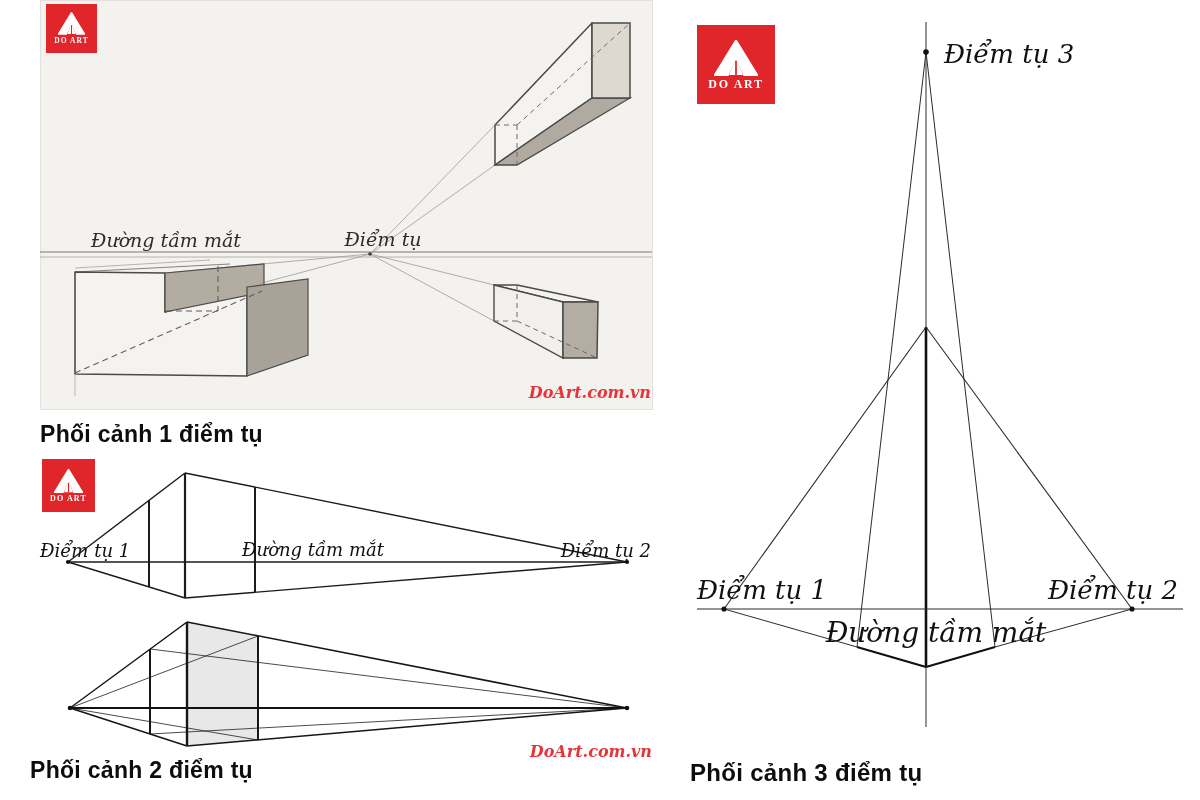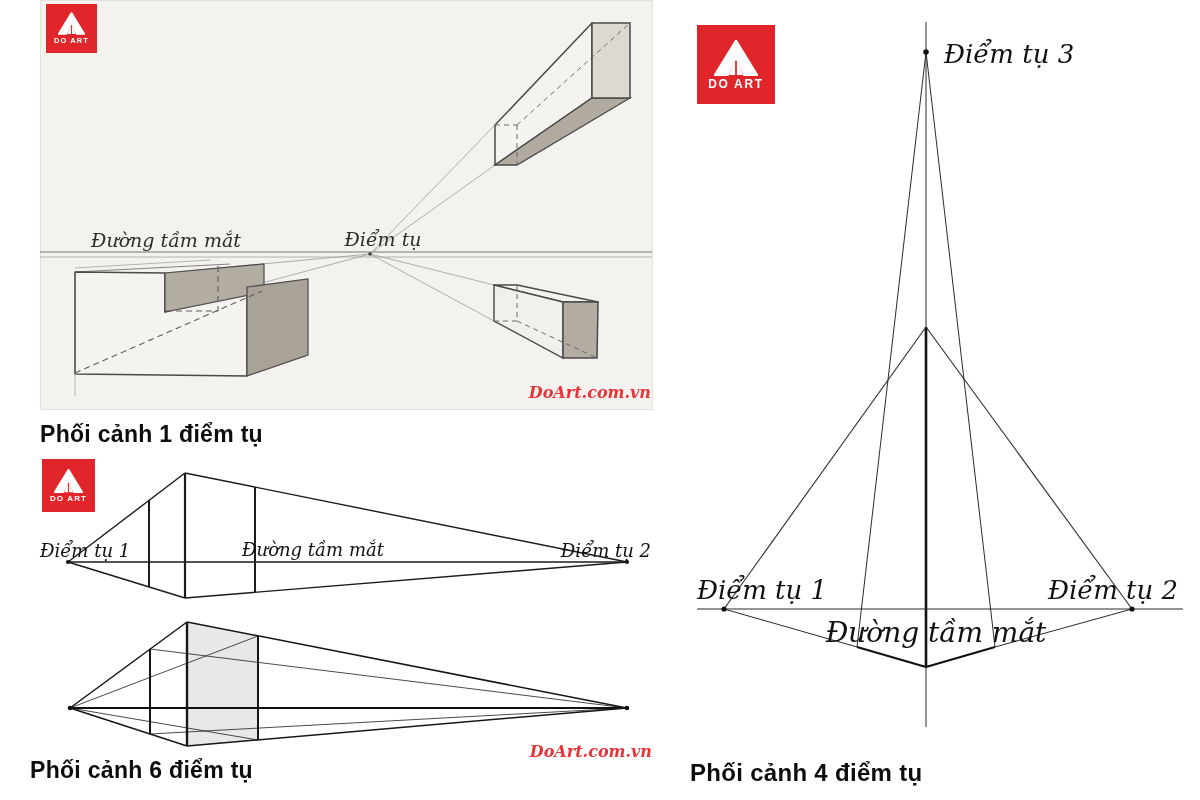--- a/index.html
+++ b/index.html
@@ -12,21 +12,21 @@
          box-shadow:inset 0 0 0 1px #e3e1dc;}
 
   
   .caption{position:absolute;font-weight:bold;color:#0d0d0d;
            font-size:23px;letter-spacing:.3px;font-family:"Liberation Sans",sans-serif;}
 
   
   .logo{position:absolute;background:#e1262b;display:flex;flex-direction:column;
         align-items:center;justify-content:center;gap:2px;}
   .logo .lg-text{color:#fff;font-weight:bold;letter-spacing:.14em;white-space:nowrap;
-                 font-family:Liberation Sans, sans-serif;line-height:1;}
+                 font-family:Liberation Serif, serif;line-height:1;}
 
   
   text.lab1{font:italic 19px "DejaVu Serif",serif;fill:#2e2c2a;}
   text.lab2{font:italic 18px "DejaVu Serif",serif;fill:#111;}
   text.lab3{font:italic 26px "DejaVu Serif",serif;fill:#111;}
   text.lab3b{font:italic 28px "DejaVu Serif",serif;fill:#111;}
   text.wm{font:italic bold 16px "DejaVu Serif",serif;fill:#e5353b;}
 </style>
 </head>
 <body>
@@ -192,14 +192,14 @@
 <div class="logo" style="left:697px;top:25px;width:78px;height:79px;">
   <svg width="44" height="36" viewBox="0 0 40 33">
     <path d="M20 1 L39 32 L27.8 32 L20 13.5 L12.2 32 L1 32 Z" fill="#fff" stroke="#fff" stroke-width="2.5" stroke-linejoin="round"></path>
     <path d="M20 15.5 L26.2 32 L13.8 32 Z" fill="#fff"></path>
     <path d="M20 19 L20 32" stroke="#e1262b" stroke-width="1.6"></path>
   </svg>
   <span class="lg-text" style="font-size:12px;">DO ART</span>
 </div>
 
 <div class="caption" style="left:40px;top:421px;width:613px;">Phối cảnh 1 điểm tụ</div>
-<div class="caption" style="left:30px;top:757px;width:650px;">Phối cảnh 6 điểm tụ</div>
-<div class="caption" style="left:690px;top:759px;width:505px;font-size:24px;">Phối cảnh 4 điểm tụ</div>
+<div class="caption" style="left:30px;top:757px;width:650px;">Phối cảnh 2 điểm tụ</div>
+<div class="caption" style="left:690px;top:759px;width:505px;font-size:24px;">Phối cảnh 3 điểm tụ</div>
 
 </body></html>

